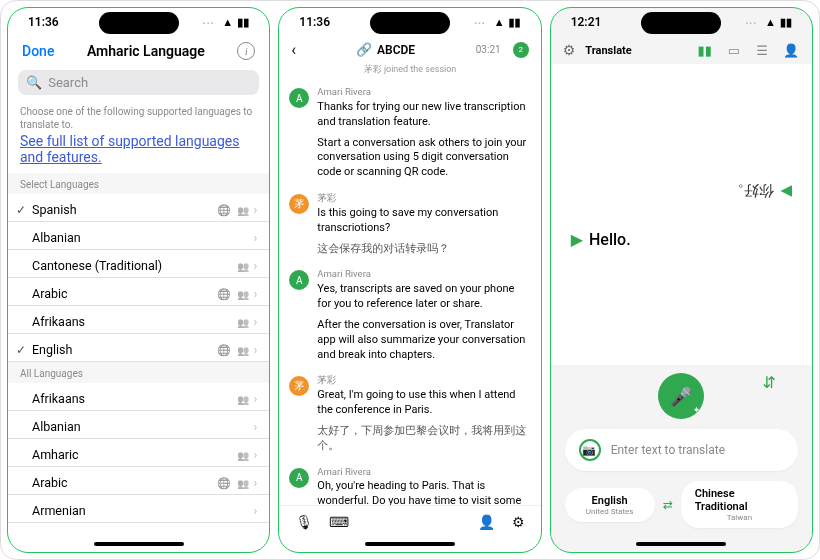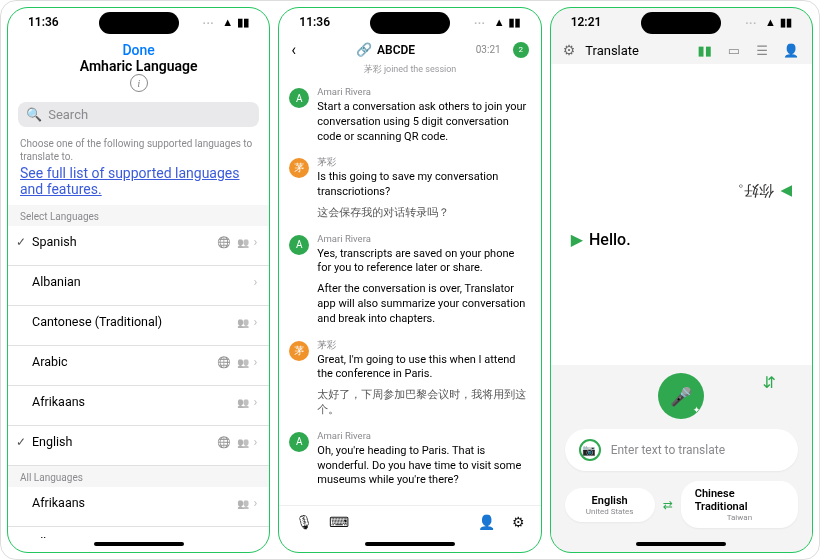--- a/index.html
+++ b/index.html
@@ -38,35 +38,35 @@
   .statusbar .notch {
     position: absolute;
     top: 4px; left: 50%; transform: translateX(-50%);
     width: 80px; height: 22px; background: #000; border-radius: 14px;
   }
   .status-icons { display:flex; gap:4px; align-items:center; }
   .status-icons span { font-size: 11px; }
   
   .p1-header {
     display: flex; align-items: center; justify-content: space-between;
-    padding: 6px 14px; font-size: 14px; flex-direction: column;
+    padding: 6px 14px; font-size: 14px;
   }
   .p1-header .done { color: #007aff; font-weight: 500; }
   .p1-header .title { font-weight: 600; }
   .p1-header .info { width:18px;height:18px;border:1.5px solid #888;border-radius:50%;display:flex;align-items:center;justify-content:center;font-size:11px;color:#888;font-family:serif;font-style:italic; }
   .search {
     margin: 4px 10px; background:#e9e9eb; border-radius:8px;
     display:flex; align-items:center; padding:5px 8px; font-size:13px; color:#8a8a8e;
   }
   .search-icon { margin-right:6px; }
   .p1-note { font-size: 10px; color:#8a8a8e; padding: 6px 12px 2px; line-height:1.3; }
   .p1-link { font-size:14px; color:#3b5bdb; text-decoration: underline; padding: 0 12px 8px; display:block; }
   .section-label { font-size:10px; color:#8a8a8e; padding: 6px 12px 4px; background:#f6f6f7;}
   .lang-row {
-    display:flex; align-items:center; padding: 8px 12px 16px 24px;
+    display:flex; align-items:center; padding: 8px 12px 4px 24px;
     border-bottom: 0.5px solid #e0e0e0; font-size: 12.5px; color:#000;
     position: relative;
   }
   .lang-row.selected::before {
     content:"✓"; position:absolute; left:8px; color:#555; font-size:12px;
   }
   .lang-row .spacer { flex:1; }
   .lang-row .glyphs { display:flex; gap:6px; color:#b5b5b9; font-size:12px; align-items:center; }
   .glyph-globe::before{content:"🌐";filter:grayscale(1);font-size:11px;}
   .glyph-conv::before{content:"👥";filter:grayscale(1);font-size:10px;opacity:.5}
@@ -87,21 +87,21 @@
   .msg-body { font-size:11px; color:#000; line-height:1.35; }
   .msg-body .name { font-size:9.5px; color:#8a8a8e; margin-bottom:1px; }
   .msg-body p { margin-bottom:6px; }
   .msg-body .trans { color:#555; border-top:0; padding-top:0; }
   .p2-footer { display:flex; justify-content:space-between; align-items:center; padding:8px 16px; border-top:0.5px solid #eee;}
   .p2-footer .ic { color:#111; font-size:14px; }
   
   .phone3 { background:#f4f4f4; }
   .p3-header { display:flex; align-items:center; gap:10px; padding:6px 12px; }
   .p3-header .gear { color:#6b6b6b; font-size:14px;}
-  .p3-header .ttl { font-weight:400; font-size:13px; flex:1;}
+  .p3-header .ttl { font-weight:700; font-size:11px; flex:1;}
   .p3-header .tabicon { font-size:13px; color:#888; margin-left:6px;}
   .p3-header .tabicon.active { color:#2fa84f; }
   .p3-canvas { flex:1; background:#fff; margin:0; position:relative; display:flex; flex-direction:column; justify-content:center; padding: 0 20px; gap: 30px;}
   .p3-remote { text-align:right; display:flex; align-items:center; justify-content:flex-end; gap:6px; font-size:15px; font-weight:500; color:#333;}
   .p3-remote .tri { color:#2fa84f; }
   .p3-local { text-align:left; display:flex; align-items:center; gap:6px; font-size:16px; font-weight:500;}
   .p3-local .tri { color:#2fa84f; }
   .p3-bottom { padding: 8px 14px 10px; display:flex; flex-direction:column; align-items:center; gap:10px; background:#f4f4f4;}
   .mic-btn { width:46px;height:46px;border-radius:50%;background:#2fa84f;display:flex;align-items:center;justify-content:center;color:#fff;font-size:18px;position:relative;}
   .mic-btn .spark{position:absolute;bottom:4px;right:4px;font-size:9px;}
@@ -262,20 +262,21 @@
       <span class="p2-badge">2</span>
     </span>
   </div>
   <div class="p2-sub">茅彩 joined the session</div>
 
   <div class="chat" id="chat">
       <div class="msg">
         <div class="avatar av-green">A</div>
         <div class="msg-body">
           <div class="name">Amari Rivera</div>
+          <p>Thanks for trying our new live transcription and translation feature.</p>
           <p>Start a conversation ask others to join your conversation using 5 digit conversation code or scanning QR code.</p>
         </div>
       </div>
       <div class="msg">
         <div class="avatar av-orange">茅</div>
         <div class="msg-body">
           <div class="name">茅彩</div>
           <p>Is this going to save my conversation transcriotions?</p>
           <p class="trans">这会保存我的对话转录吗？</p>
         </div>

